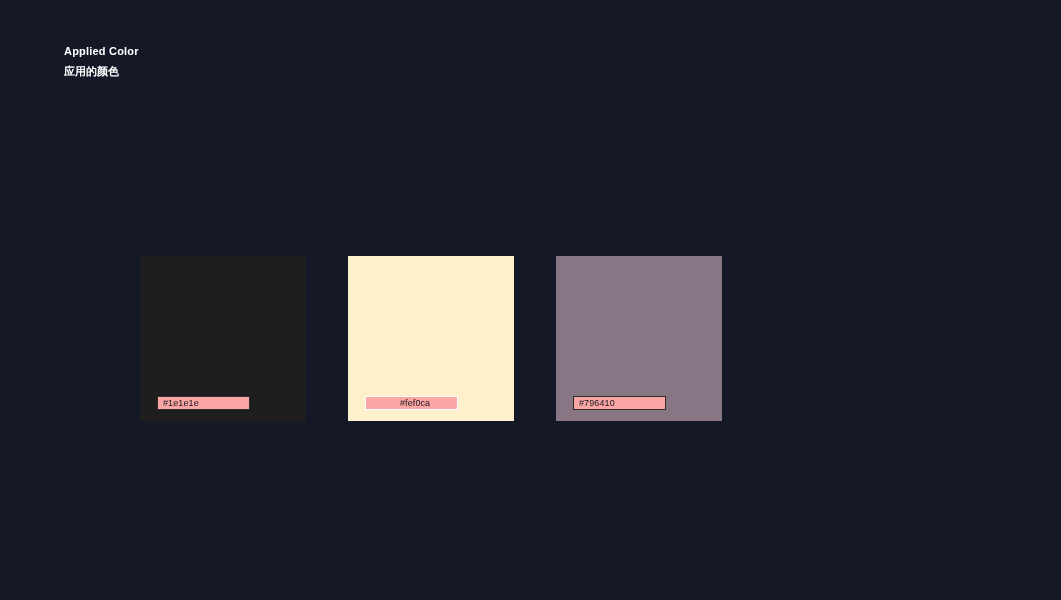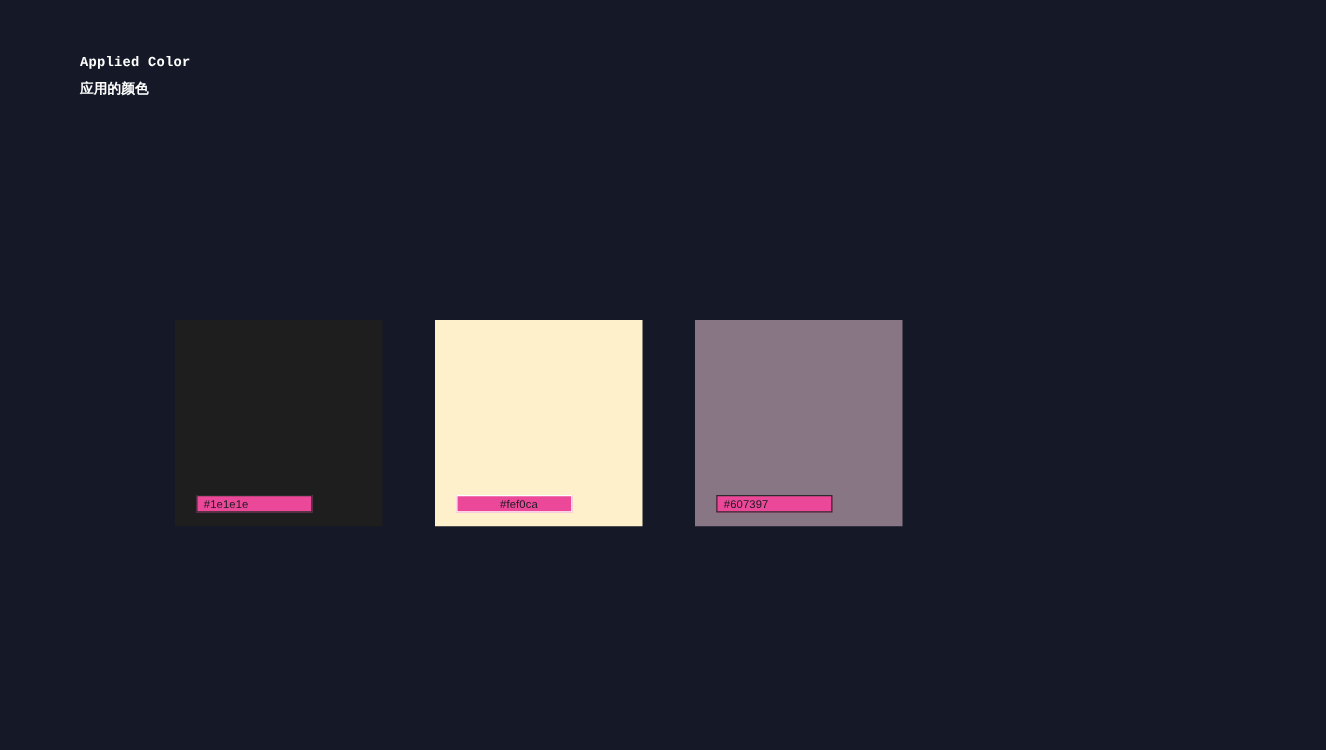--- a/index.html
+++ b/index.html
@@ -28,21 +28,20 @@
     left: 64px;
     top: 44px;
   }
   .header-eyebrow {
     font-size: 11px;
     font-weight: bold;
     color: #ffffff;
     letter-spacing: 0.2px;
     line-height: 14px;
     white-space: nowrap;
-    font-family: Liberation Mono, monospace;
   }
   .header-title {
     font-size: 11px;
     font-weight: bold;
     color: #ffffff;
     line-height: 20px;
     margin-top: 3px;
     white-space: nowrap;
   }
 
@@ -70,21 +69,21 @@
     width: 100%;
     height: 100%;
   }
   .swatch-hex-field {
     position: absolute;
     left: 17px;
     bottom: 11px;
     width: 93px;
     height: 14px;
     box-sizing: border-box;
-    background: #ec4899;
+    background: #fca5a5;
     border: 1px solid #2b2b2b;
     display: flex;
     padding: 0 0 0 5px;
     overflow: hidden;
   }
   .swatch-hex-field.borderless {
     border: 1px solid #ffffff;
     padding-left: 34px;
   }
   .swatch-hex-text {
@@ -119,19 +118,19 @@
     <div class="swatch-card">
       <div class="swatch-fill" style="background: rgb(254, 240, 202);"></div>
       <div class="swatch-hex-field borderless">
         <span class="swatch-hex-text">#fef0ca</span>
       </div>
     </div>
 
     <div class="swatch-card">
       <div class="swatch-fill" style="background: rgb(136, 118, 133);"></div>
       <div class="swatch-hex-field">
-        <span class="swatch-hex-text">#607397</span>
+        <span class="swatch-hex-text">#796410</span>
       </div>
     </div>
 
   </div>
 
 </div>
 
 </body></html>

